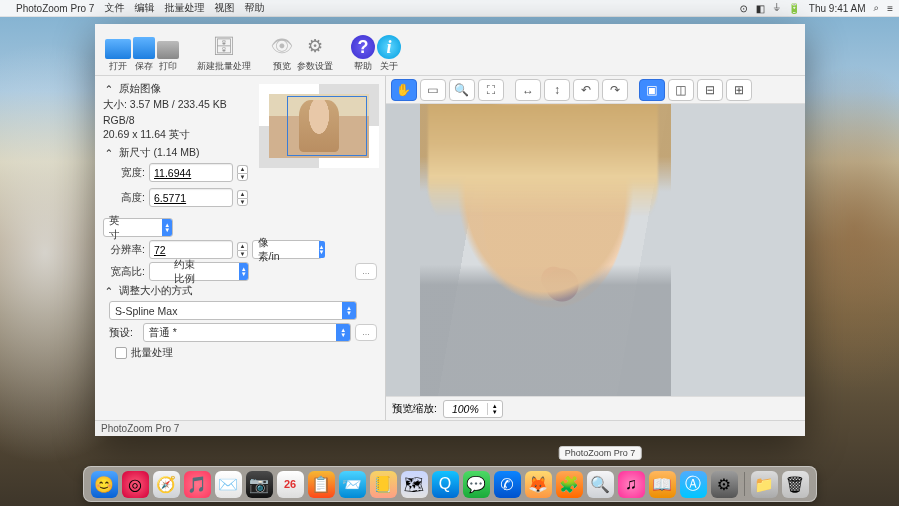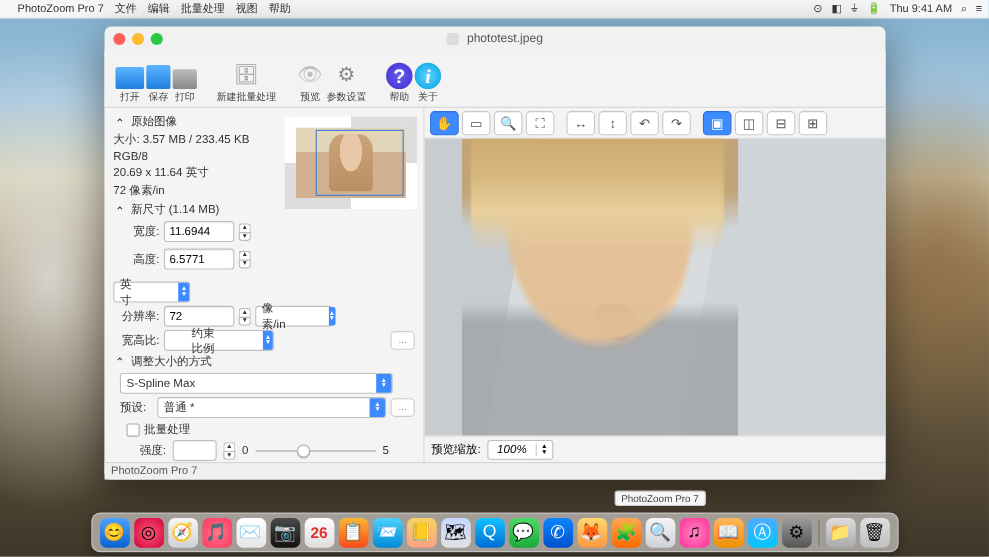--- a/index.html
+++ b/index.html
@@ -90,21 +90,21 @@
              linear-gradient(#caa578,#b98e62);
   border-radius:30% 30% 10% 10%;
 }
 .thumb .box-outline{ position:absolute; left:18px; top:2px; right:2px; bottom:2px; border:1px solid #3a7dd8; }
 .row { display:flex; align-items:center; gap:4px; margin:3px 0; }
 .row label { width:42px; text-align:right; font-size:10.5px; }
 .field {
   height:19px; background:#fff; border:1px solid #bfbfbf; border-radius:3px;
   font-size:10.5px; padding:1px 4px; box-shadow:inset 0 1px 1px rgba(0,0,0,0.08);
 }
-.field.sm{width:64px;}
+.field.sm{width:84px;text-decoration:underline;}
 .stepper { display:inline-flex; flex-direction:column; justify-content:center; gap:0; }
 .stepper span{width:11px;height:8px;background:#fff;border:1px solid #bbb;font-size:6px;line-height:6px;text-align:center;cursor:pointer;}
 .stepper span:first-child{border-radius:3px 3px 0 0;border-bottom:0;}
 .stepper span:last-child{border-radius:0 0 3px 3px;}
 .select {
   height:19px; display:inline-flex; align-items:center; justify-content:space-between;
   background:#fff; border:1px solid #bfbfbf; border-radius:3px; padding:0 0 0 5px;
   font-size:10.5px; cursor:pointer;gap:39px;
 }
 .select .arrow{width:14px;height:100%;background:#3d8bff;color:#fff;border-radius:0 2px 2px 0;display:flex;flex-direction:column;align-items:center;justify-content:center;font-size:6px;line-height:5px;}
@@ -181,31 +181,20 @@
     <span>◧</span>
     <span>⏚</span>
     <span>🔋</span>
     <span>Thu 9:41 AM</span>
     <span>⌕</span>
     <span>≡</span>
   </div>
 </div>
 
 <div class="window">
-  <div class="titlebar">
-    <div class="traffic">
-      <div class="tl red"></div>
-      <div class="tl yellow"></div>
-      <div class="tl green"></div>
-    </div>
-    <div class="title">
-      <span class="title-icon"></span>
-      <span>phototest.jpeg</span>
-    </div>
-  </div>
 
   <div class="toolbar">
     <div class="tb-group">
       <div class="tb-item">
         <div class="ico folder"></div>
         <div class="lbl">打开</div>
       </div>
       <div class="tb-item">
         <div class="ico save"></div>
         <div class="lbl">保存</div>
@@ -246,21 +235,20 @@
   <div class="main">
     <div class="left-pane">
       <div class="info-block">
         <div class="section-head">
           <span class="disclosure">⌃</span>
           <span>原始图像</span>
         </div>
         <div class="info-line">大小: 3.57 MB / 233.45 KB</div>
         <div class="info-line">RGB/8</div>
         <div class="info-line">20.69 x 11.64 英寸</div>
-        <div class="info-line">72 像素/in</div>
 
         <div class="thumb">
           <div class="img"></div>
           <div class="box-outline"></div>
         </div>
       </div>
 
       <div class="section-head">
         <span class="disclosure">⌃</span>
         <span>新尺寸 (1.14 MB)</span>
@@ -332,33 +320,20 @@
             <span class="arrow">▲<br>▼</span>
         </div>
         <div class="small-btn">...</div>
       </div>
 
       <div class="chkline">
         <div class="chk"></div>
         <span>批量处理</span>
       </div>
 
-      <div class="slider-row">
-        <span>强度:</span>
-        <input class="field" style="width: 40px;" value="">
-        <div class="stepper">
-            <span>▲</span>
-            <span>▼</span>
-          </div>
-        <span>0</span>
-        <div class="sld-track">
-            <div class="sld-thumb"></div>
-          </div>
-        <span>5</span>
-      </div>
     </div>
 
     <div class="right-pane">
       <div class="preview-tools">
         <div class="tool-btn sel">✋</div>
         <div class="tool-btn">▭</div>
         <div class="tool-btn">🔍</div>
         <div class="tool-btn">⛶</div>
         <div class="tool-sep"></div>
         <div class="tool-btn">↔</div>
@@ -389,21 +364,21 @@
   </div>
 </div>
 
 <div class="dock">
   <div class="dock-item" style="background:linear-gradient(#4aa3ff,#0a62d4);">😊</div>
   <div class="dock-item" style="background:radial-gradient(circle,#ff5a7a,#d3003a);">◎</div>
   <div class="dock-item" style="background:linear-gradient(#f5f5f7,#cfd2d6);">🧭</div>
   <div class="dock-item" style="background:radial-gradient(circle,#ff758c,#ff3860);">🎵</div>
   <div class="dock-item" style="background:linear-gradient(#fff,#e5e5e5);">✉️</div>
   <div class="dock-item" style="background:linear-gradient(#4a4a4a,#111);">📷</div>
-  <div class="dock-item" style="background:linear-gradient(#fff,#ddd);color:#e03030;font-size:14px;font-weight:700;">26</div>
+  <div class="dock-item" style="background:linear-gradient(#fff,#ddd);color:#e03030;font-size:11px;font-weight:700;">26</div>
   <div class="dock-item" style="background:linear-gradient(#f7b733,#fc4a1a);">📋</div>
   <div class="dock-item" style="background:linear-gradient(#4ad2ff,#008ad6);">📨</div>
   <div class="dock-item" style="background:linear-gradient(#f6d365,#fda085);">📒</div>
   <div class="dock-item" style="background:linear-gradient(#c9d6ff,#e2e2e2);">🗺</div>
   <div class="dock-item" style="background:linear-gradient(#13c2ff,#006dd4);color:#fff;">Q</div>
   <div class="dock-item" style="background:linear-gradient(#4cd964,#1aab3a);">💬</div>
   <div class="dock-item" style="background:linear-gradient(#0b84ff,#0052cc);color:#fff;">✆</div>
   <div class="dock-item" style="background:linear-gradient(#ffd86f,#fc9842);">🦊</div>
   <div class="dock-item" style="background:linear-gradient(#ffa751,#ff6a00);">🧩</div>
   <div class="dock-item" style="background:linear-gradient(#f5f5f7,#cfd2d6);">

